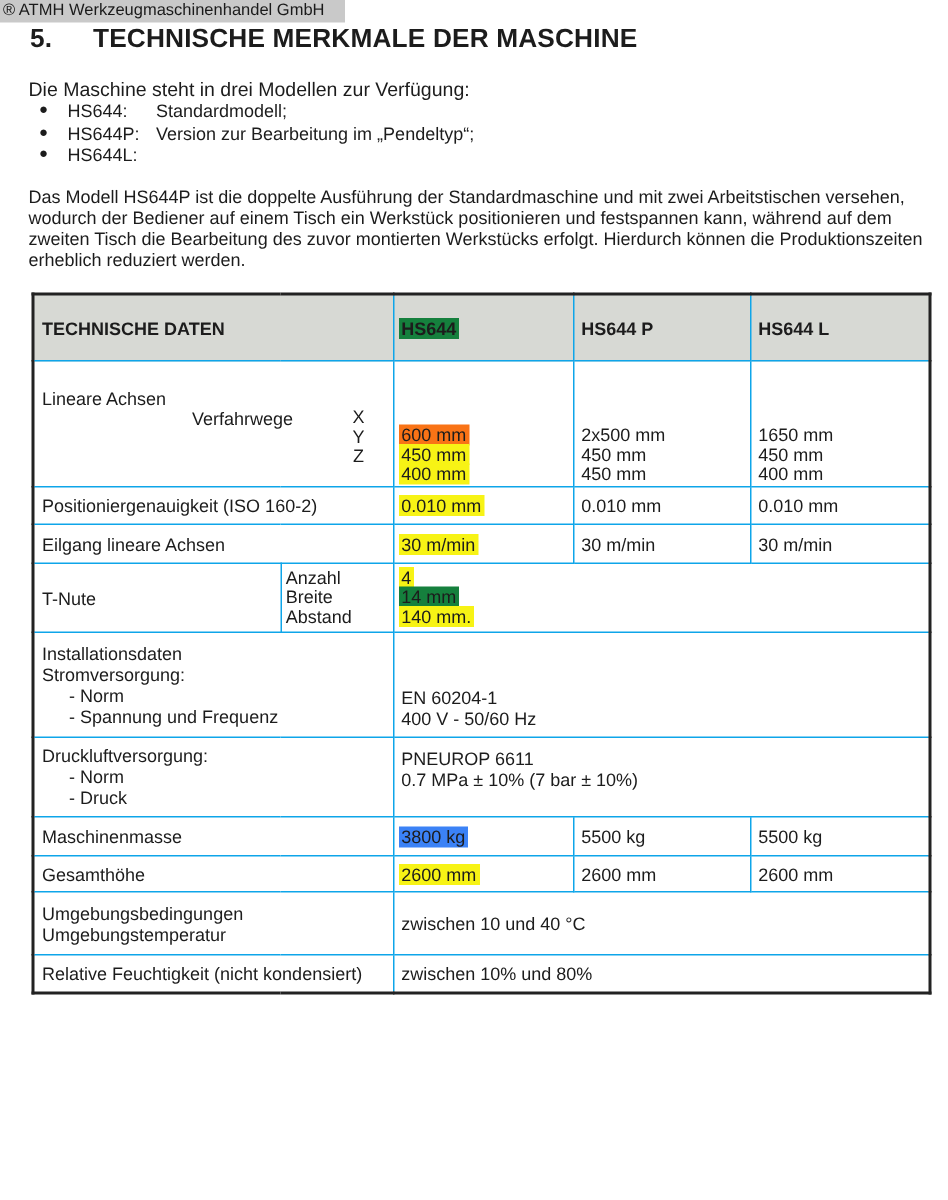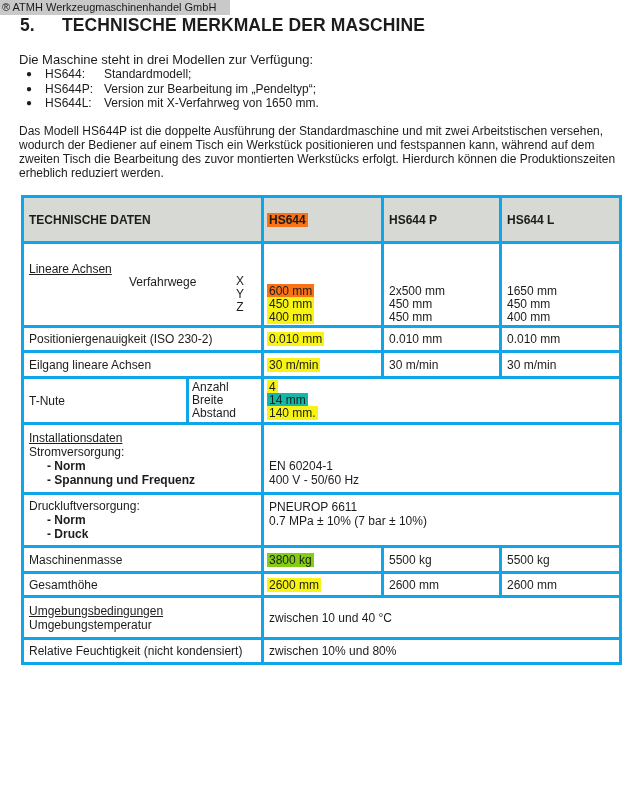--- a/index.html
+++ b/index.html
@@ -28,27 +28,27 @@
   .paragraph {
     position: absolute; left: 19px; top: 124px; width: 600px;
     font-size: 12px; line-height: 14px;
   }
 
   table.spec {
     position: absolute; left: 21px; top: 195px; width: 598px;
     border-collapse: collapse; font-size: 12px; table-layout: fixed;
   }
   table.spec td {
-    border: 3px solid #0ea5e9; padding: 0 5px; vertical-align: middle; line-height: 14px;
+    border: 1px solid #0ea5e9; padding: 0 5px; vertical-align: middle; line-height: 14px;
   }
   table.spec { border: 2px solid #222; }
   tr.head td { background: #d7d9d4; font-weight: bold; height: 43px; }
   .hl { background: #f7f315; padding: 0 2px; margin-left: -2px; }
-  .ul { text-decoration: underline; }
-  .indent { padding-left: 18px; font-weight: bold; }
+  .ul { }
+  .indent { padding-left: 18px; }
 </style>
 </head>
 <body>
 
 <div class="watermark">® ATMH Werkzeugmaschinenhandel GmbH</div>
 
 <div class="heading">
   <span class="num">5.</span><span>TECHNISCHE MERKMALE DER MASCHINE</span>
 </div>
 
@@ -61,38 +61,37 @@
       <span>Standardmodell;</span>
     </div>
   <div class="b">
       <span class="dot">●</span>
       <span class="model">HS644P:</span>
       <span>Version zur Bearbeitung im „Pendeltyp“;</span>
     </div>
   <div class="b">
       <span class="dot">●</span>
       <span class="model">HS644L:</span>
-      <span>Version mit X-Verfahrweg von 1650 mm.</span>
     </div>
 </div>
 
 <div class="paragraph">Das Modell  HS644P ist die doppelte Ausführung der Standardmaschine und mit zwei Arbeitstischen versehen, wodurch der Bediener auf einem Tisch ein Werkstück positionieren und festspannen kann, während auf dem zweiten Tisch die Bearbeitung des zuvor montierten Werkstücks erfolgt. Hierdurch können die Produktionszeiten erheblich reduziert werden.</div>
 
 <table class="spec">
   <colgroup>
     <col style="width:165px">
       <col style="width:75px">
       <col style="width:120px">
       <col style="width:118px">
       <col style="width:120px">
   </colgroup>
   <tbody>
       <tr class="head">
     <td colspan="2">TECHNISCHE DATEN</td>
-    <td><span class="hl" style="background: #f97316;">HS644</span></td>
+    <td><span class="hl" style="background: #15803d;">HS644</span></td>
     <td>HS644 P</td>
     <td>HS644 L</td>
   </tr>
 
   <tr style="height:84px">
     <td colspan="2" style="vertical-align:top;padding-top:18px">
       <div class="ul">Lineare Achsen</div>
       <div style="display:flex;margin-top:-1px">
         <span style="width:100px;padding-left:100px">Verfahrwege</span>
         <span style="margin-left:7px;text-align:center;line-height:13px">
@@ -113,21 +112,21 @@
       <div>450 mm</div>
     </td>
     <td style="vertical-align:bottom;padding-bottom:1px;line-height:13px">
       <div>1650 mm</div>
       <div>450 mm</div>
       <div>400 mm</div>
     </td>
   </tr>
 
   <tr style="height:25px">
-    <td colspan="2">Positioniergenauigkeit (ISO 230-2)</td>
+    <td colspan="2">Positioniergenauigkeit (ISO 160-2)</td>
     <td><span class="hl" style="background: rgb(247, 243, 21);">0.010 mm</span></td>
     <td>0.010 mm</td>
     <td>0.010 mm</td>
   </tr>
   <tr style="height:26px">
     <td colspan="2">Eilgang lineare Achsen</td>
     <td><span class="hl" style="background: rgb(247, 243, 21);">30 m/min</span></td>
     <td>30 m/min</td>
     <td>30 m/min</td>
   </tr>
@@ -136,21 +135,21 @@
 
   <tr style="height:46px">
     <td>T-Nute</td>
     <td style="line-height:13px;padding-left:3px">
       <div>Anzahl</div>
       <div>Breite</div>
       <div>Abstand</div>
     </td>
     <td colspan="3" style="line-height:13px">
       <div><span class="hl" style="background: rgb(247, 243, 21);">4</span></div>
-      <div><span class="hl" style="background: #14b8a6;">14 mm</span></div>
+      <div><span class="hl" style="background: #15803d;">14 mm</span></div>
       <div><span class="hl" style="background: rgb(247, 243, 21);">140 mm.</span></div>
     </td>
   </tr>
 
   <tr style="height:70px">
     <td colspan="2" style="line-height:14px">
       <div class="ul">Installationsdaten</div>
       <div>Stromversorgung:</div>
       <div class="indent">- Norm</div>
       <div class="indent">- Spannung und Frequenz</div>
@@ -168,21 +167,21 @@
       <div class="indent">- Druck</div>
     </td>
     <td colspan="3" style="vertical-align:bottom;padding-bottom:17px">
       <div>PNEUROP 6611</div>
       <div>0.7 MPa ± 10%   (7 bar ± 10%)</div>
     </td>
   </tr>
 
   <tr style="height:26px">
     <td colspan="2">Maschinenmasse</td>
-    <td><span class="hl" style="background: #84cc16;">3800 kg</span></td>
+    <td><span class="hl" style="background: #3b82f6;">3800 kg</span></td>
     <td>5500 kg</td>
     <td>5500 kg</td>
   </tr>
 
 
   <tr style="height:24px">
     <td colspan="2">Gesamthöhe</td>
     <td><span class="hl" style="background: rgb(247, 243, 21);">2600 mm</span></td>
     <td>2600 mm</td>
     <td>2600 mm</td>

